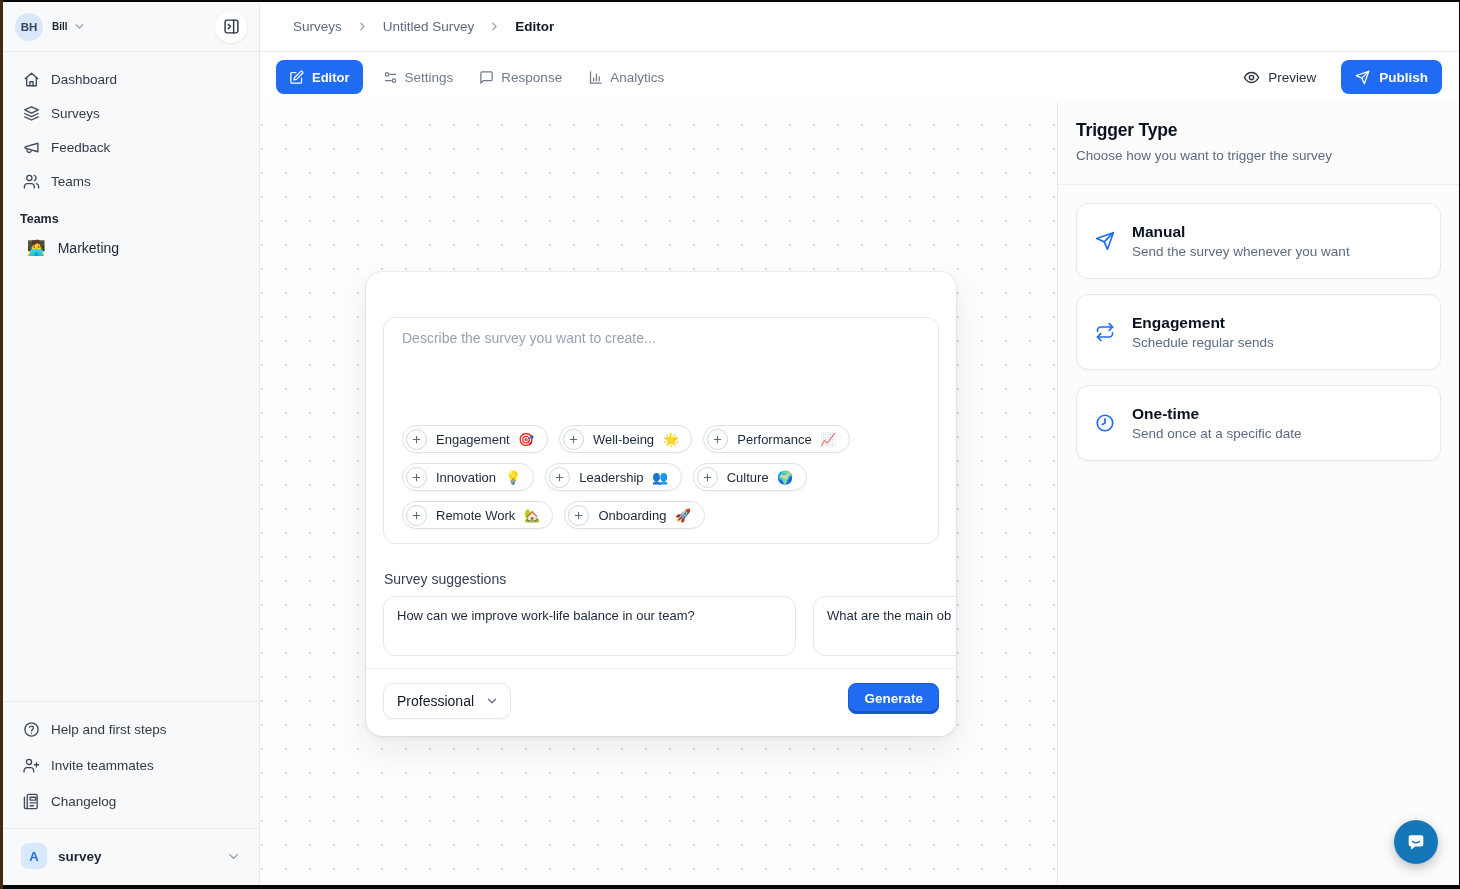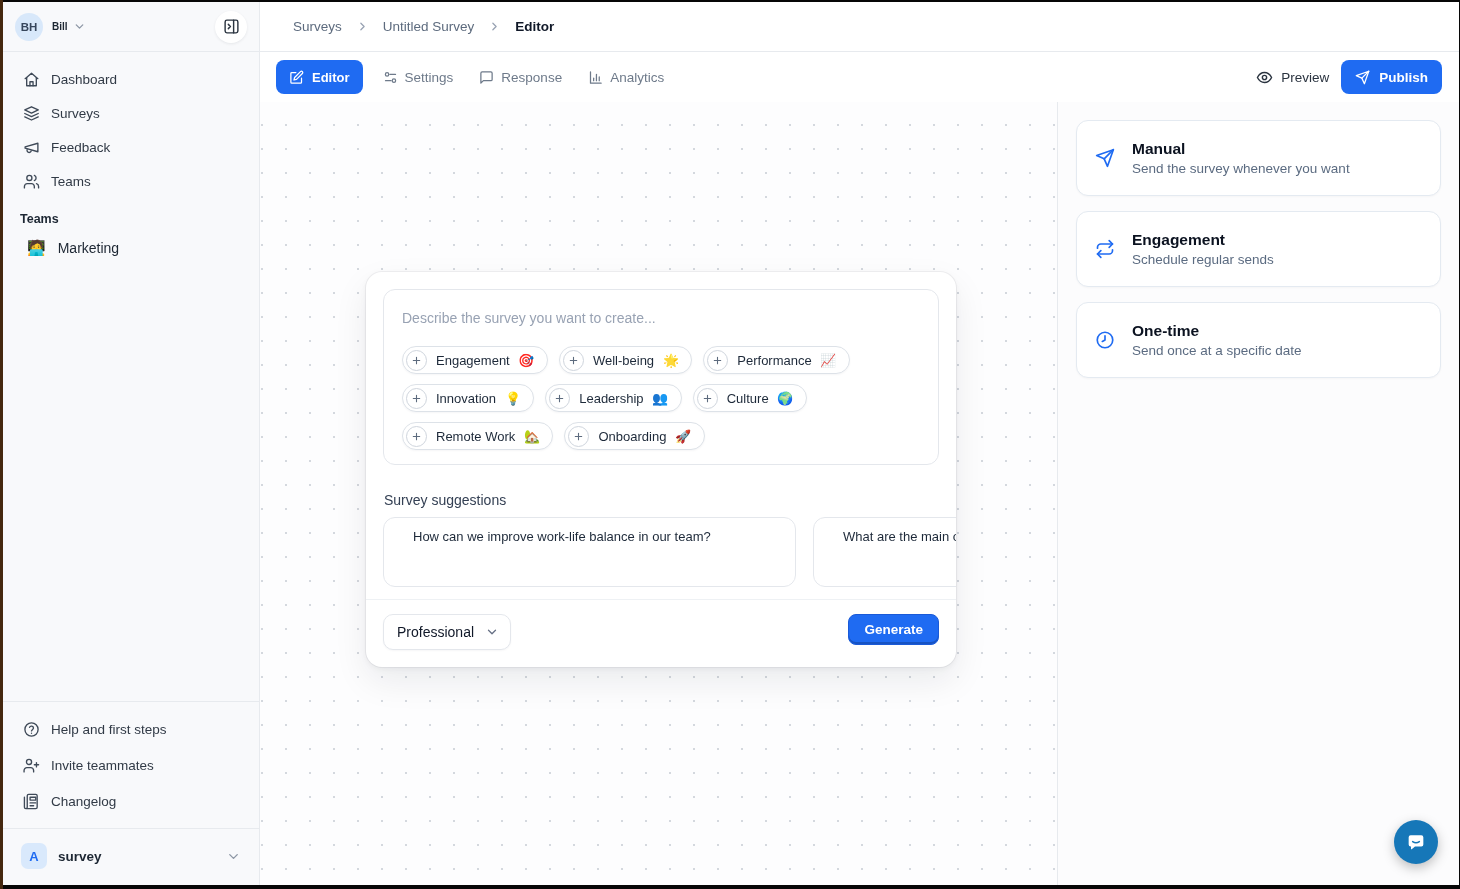--- a/index.html
+++ b/index.html
@@ -39,43 +39,43 @@
   .main { flex:1; display:flex; flex-direction:column; min-width:0; }
   .topbar { height:50px; flex:0 0 50px; background:#fff; border-bottom:1px solid #e7eaee; display:flex; align-items:center; padding:0 17px 0 33px; gap:14px; }
   .crumb { font-size:13.5px; color:#5d6b7e; cursor:pointer; }
   .crumb.current { color:#101828; font-weight:600; cursor:default; }
   .crumb-sep { color:#98a2b3; display:flex; }
 
   .toolbar { height:50px; flex:0 0 50px; background:#fff; display:flex; align-items:center; padding:0 17px 0 16px; }
   .tab-active { height:34px; display:flex; align-items:center; gap:8px; padding:0 13px; border-radius:8px; background:#1f6bf2; color:#fff; font-size:13px; font-weight:600; border:none; cursor:pointer; margin-right:14px; }
   .tab { height:34px; display:flex; align-items:center; gap:7px; padding:0 6px; background:none; border:none; color:#6e7a8a; font-size:13.5px; cursor:pointer; margin-right:14px; }
   .toolbar-right { margin-left:auto; display:flex; align-items:center; }
-  .preview-btn { display:flex; align-items:center; gap:8px; background:none; border:none; color:#2b3440; font-size:13.5px; font-weight:500; cursor:pointer; margin-right:12px; }
+  .preview-btn { display:flex; align-items:center; gap:8px; background:none; border:none; color:#2b3440; font-size:13.5px; font-weight:500; cursor:pointer; margin-right:25px; }
   .publish-btn { height:34px; display:flex; align-items:center; gap:9px; padding:0 14px; border-radius:8px; background:#1f6bf2; color:#fff; font-size:13.5px; font-weight:600; border:none; cursor:pointer; }
 
   .content { flex:1; display:flex; min-height:0; }
 
   
   .canvas { flex:1; position:relative; background-color:#fdfdfe;
     background-image:radial-gradient(circle, #d4d8de 1.1px, transparent 1.45px);
     background-size:24px 24px; background-position:14px 11px; overflow:hidden; }
 
   .gen-card { position:absolute; left:106px; top:170px; width:590px; background:#fff; border-radius:16px; padding:17px; overflow:hidden;
     box-shadow:0 0 0 1px rgba(15,23,42,.05), 0 2px 6px rgba(15,23,42,.05), 0 14px 34px rgba(15,23,42,.08); }
-  .prompt-box { height:176px; border:1px solid #e4e7ec; border-radius:12px; padding:20px 18px 14px; display:flex; flex-direction:column; }
+  .prompt-box { height:227px; border:1px solid #e4e7ec; border-radius:12px; padding:12px 18px 14px; display:flex; flex-direction:column;margin-top:28px; }
   .prompt-input { border:none; outline:none; resize:none; flex:1; font-family:inherit; font-size:14px; color:#101828; background:transparent; }
   .prompt-input::placeholder { color:#98a2b3; }
   .chips { display:flex; flex-wrap:wrap; gap:10px 11px; }
   .chip { display:inline-flex; align-items:center; gap:9px; height:28px; padding:0 12px 0 3px; border-radius:999px; border:1px solid #dde2e8; background:#fff; font-size:13px; color:#1d2939; cursor:pointer; box-shadow:0 1px 2px rgba(16,24,40,.04); }
   .chip-plus { width:21px; height:21px; border-radius:50%; border:1px solid #cfd5dd; display:flex; align-items:center; justify-content:center; color:#5d6b7e; }
   .chip-emoji { font-size:13px; }
 
   .sugg-title { margin:27px 1px 9px; font-size:14px; font-weight:500; color:#344054; }
   .sugg-row { display:flex; gap:17px; margin-right:-17px; overflow:hidden; }
-  .sugg-card { flex:0 0 413px; height:70px; border:1px solid #e4e7ec; border-radius:12px; background:#fff; padding:10px 29px; font-size:13px; color:#1d2939; line-height:1.4; white-space:nowrap; overflow:hidden; cursor:pointer; }
+  .sugg-card { flex:0 0 413px; height:60px; border:1px solid #e4e7ec; border-radius:12px; background:#fff; padding:10px 13px; font-size:13px; color:#1d2939; line-height:1.4; white-space:nowrap; overflow:hidden; cursor:pointer; }
   .card-divider { border:none; border-top:1px solid #eef1f4; margin:12px -17px 0; }
   .gen-footer { margin-top:14px; display:flex; align-items:flex-start; justify-content:space-between;gap:39px; }
   .tone-select { width:128px; height:36px; border:1px solid #e4e7ec; border-radius:10px; background:#fff; display:flex; align-items:center; justify-content:space-between; padding:0 11px 0 13px; font-size:14px; color:#101828; cursor:pointer; box-shadow:0 1px 2px rgba(16,24,40,.04); }
   .generate-btn { height:31px; padding:0 15px; border-radius:8px; background:#1f6bf2; border:1px solid #1a5ad8; box-shadow:inset 0 -2px 0 rgba(10,40,110,.35); color:#fff; font-size:13.5px; font-weight:600; cursor:pointer; }
 
   
   .rpanel { width:402px; flex:0 0 402px; background:#fcfcfd; border-left:1px solid #e7eaee; display:flex; flex-direction:column; }
   .rp-header { padding:18px 18px 21px; border-bottom:1px solid #edf0f3; }
   .rp-title { font-size:17.5px; font-weight:700; color:#0b1220; letter-spacing:-.2px; }
   .rp-sub { margin-top:7px; font-size:13.5px; color:#5b6b81; }
@@ -380,20 +380,24 @@
                     </svg>
               </span>
             </div>
             <button class="generate-btn">Generate</button>
           </div>
 
         </div>
       </div>
 
       <aside class="rpanel">
+        <div class="rp-header">
+          <div class="rp-title">Trigger Type</div>
+          <div class="rp-sub">Choose how you want to trigger the survey</div>
+        </div>
         <div class="rp-list">
 
           <div class="trigger-card">
             <span class="tic">
               <svg width="20" height="20" viewBox="0 0 24 24" fill="none" stroke="currentColor" stroke-width="2" stroke-linecap="round" stroke-linejoin="round">
                     <path d="m22 2-7 20-4-9-9-4Z"></path>
                     <path d="M22 2 11 13"></path>
                   </svg>
             </span>
             <div>

